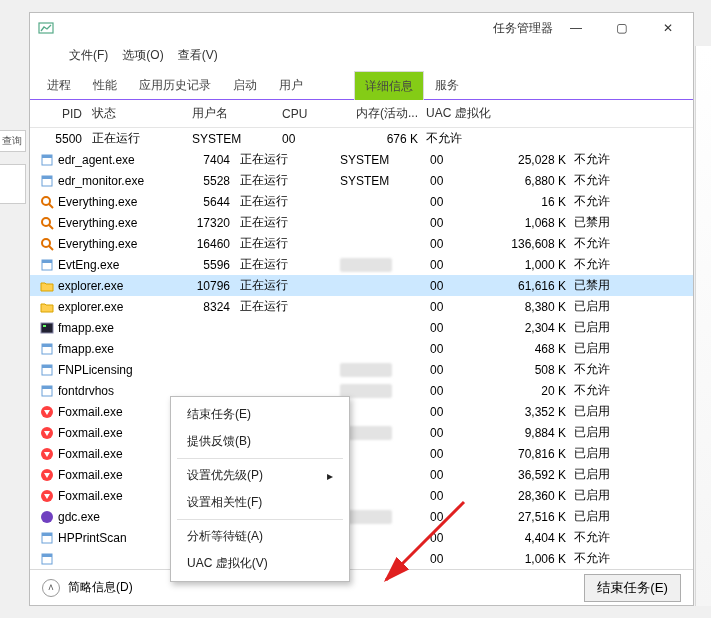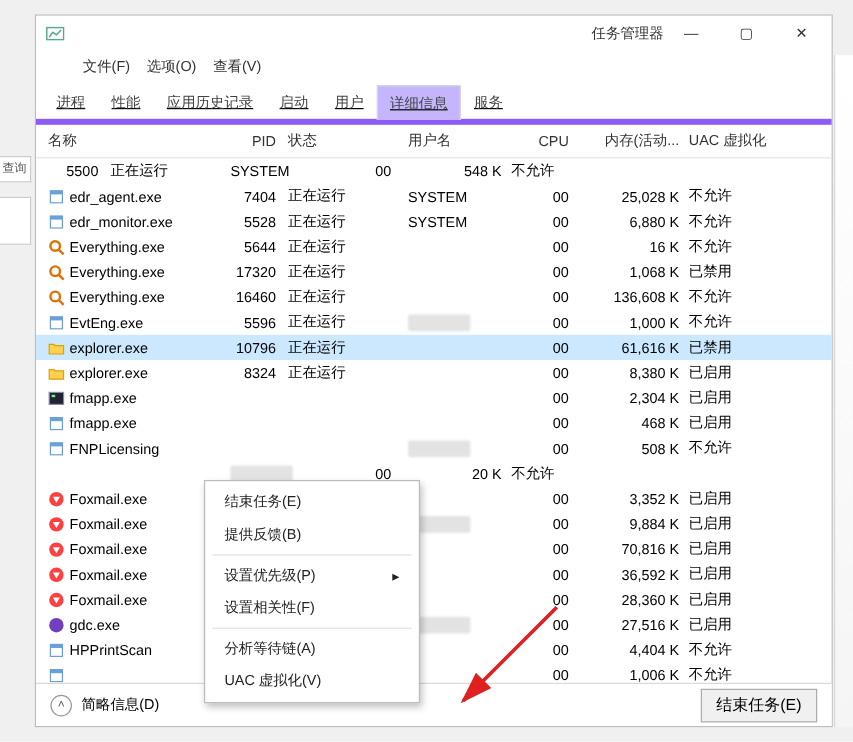--- a/index.html
+++ b/index.html
@@ -4,31 +4,31 @@
 <style>
   * { box-sizing: border-box; margin: 0; padding: 0; }
   body { font-family: "Microsoft YaHei", "Segoe UI", sans-serif; font-size: 12px; background: #f0f0f0; width: 711px; height: 618px; overflow: hidden; position: relative; }
   .window { position: absolute; left: 29px; top: 12px; width: 665px; height: 594px; background: #fff; border: 1px solid #bdbdbd; }
   .titlebar { display: flex; align-items: center; height: 30px; padding: 0 2px 0 8px; }
   .titlebar .icon { width: 16px; height: 16px; margin-right: 6px; display: inline-flex; align-items: center; justify-content: center; }
   .titlebar .title { flex: 1; color: #333; text-align: right; }
   .titlebar .ctrl { width: 46px; height: 30px; display: flex; align-items: center; justify-content: center; color: #333; }
   .menubar { display: flex; gap: 14px; padding: 4px 10px 6px; margin-left: 29px; }
   .menubar span { color: #333; }
-  .tabs { display: flex; border-bottom: 5px solid #8b5cf6; padding-left: 6px; text-decoration: underline; }
+  .tabs { display: flex; border-bottom: 1px solid #8b5cf6; padding-left: 6px; }
   .tab { padding: 6px 10px 5px; color: #444; border: 1px solid transparent; border-bottom: none; }
-  .tab.active { border-color: #d9d9d9; background: #c4b5fd; position: relative; top: 1px; }
+  .tab.active { border-color: #d9d9d9; background: #84cc16; position: relative; top: 1px; margin-left: 40px; }
   .table-wrap { position: relative; height: 498px; overflow: hidden; }
   .header-row, .row { display: flex; align-items: center; height: 21px; padding: 0 6px 0 10px; }
   .header-row { height: 28px; border-bottom: 1px solid #e5e5e5; color: #333; }
   .col-name { width: 148px; display: flex; align-items: center; gap: 4px; overflow: hidden; white-space: nowrap; }
   .col-pid  { width: 52px; text-align: right; padding-right: 10px; }
   .col-stat { width: 100px; }
   .col-user { width: 90px; display:flex; align-items:center; }
-  .col-cpu  { width: 44px; text-align: right; }
+  .col-cpu  { width: 44px; }
   .col-mem  { width: 92px; text-align: right; }
   .col-uac  { width: 80px; padding-left: 8px; }
   .row.selected { background: #cce8ff; }
   .proc-icon { width: 14px; height: 14px; display:inline-flex; align-items:center; justify-content:center; }
   .blur { background: linear-gradient(90deg,#f3d6c8,#e8e8e8); filter: blur(1px); border-radius:2px; width:46px; height:14px; }
   .blur.s2 { background: #e3e3e3; width:52px; }
   .context-menu { position: absolute; left: 140px; top: 296px; width: 180px; background: #fff; border: 1px solid #bcbcbc; box-shadow: 2px 3px 6px rgba(0,0,0,0.25); padding: 4px 2px; z-index: 30; }
   .cm-item { padding: 5px 14px; color: #222; display:flex; align-items:center; justify-content:space-between; }
   .cm-sep { height: 1px; background: #e0e0e0; margin: 3px 4px; }
   .arrow-annot { position: absolute; left: 346px; top: 392px; z-index: 25; }
@@ -76,37 +76,36 @@
     <div class="tab">性能</div>
     <div class="tab">应用历史记录</div>
     <div class="tab">启动</div>
     <div class="tab">用户</div>
     <div class="tab active">详细信息</div>
     <div class="tab">服务</div>
   </div>
 
   <div class="table-wrap">
     <div class="header-row">
-      <div class="col-name">名称</div>
       <div class="col-pid">PID</div>
       <div class="col-stat">状态</div>
       <div class="col-user">用户名</div>
       <div class="col-cpu">CPU</div>
       <div class="col-mem">内存(活动...</div>
       <div class="col-uac">UAC 虚拟化</div>
     </div>
     <div id="rows-container">
         <div class="row">
           <div class="col-pid">5500</div>
           <div class="col-stat">正在运行</div>
           <div class="col-user">
             <span>SYSTEM</span>
           </div>
           <div class="col-cpu">00</div>
-          <div class="col-mem">548 K</div>
+          <div class="col-mem">676 K</div>
           <div class="col-uac">不允许</div>
         </div>
         <div class="row">
           <div class="col-name">
             <span class="proc-icon">
               <svg width="14" height="14" viewBox="0 0 14 14">
                 <rect x="2" y="2" width="10" height="10" fill="#fff" stroke="#6aa0d8"></rect>
                 <rect x="2" y="2" width="10" height="3" fill="#6aa0d8"></rect>
               </svg>
             </span>
@@ -289,20 +288,29 @@
           <div class="col-pid"></div>
           <div class="col-stat"></div>
           <div class="col-user">
             <span class="blur s2"></span>
           </div>
           <div class="col-cpu">00</div>
           <div class="col-mem">508 K</div>
           <div class="col-uac">不允许</div>
         </div>
         <div class="row">
+          <div class="col-name">
+            <span class="proc-icon">
+              <svg width="14" height="14" viewBox="0 0 14 14">
+                <rect x="2" y="2" width="10" height="10" fill="#fff" stroke="#6aa0d8"></rect>
+                <rect x="2" y="2" width="10" height="3" fill="#6aa0d8"></rect>
+              </svg>
+            </span>
+            <span>fontdrvhos</span>
+          </div>
           <div class="col-pid"></div>
           <div class="col-stat"></div>
           <div class="col-user">
             <span class="blur s2"></span>
           </div>
           <div class="col-cpu">00</div>
           <div class="col-mem">20 K</div>
           <div class="col-uac">不允许</div>
         </div>
         <div class="row">

